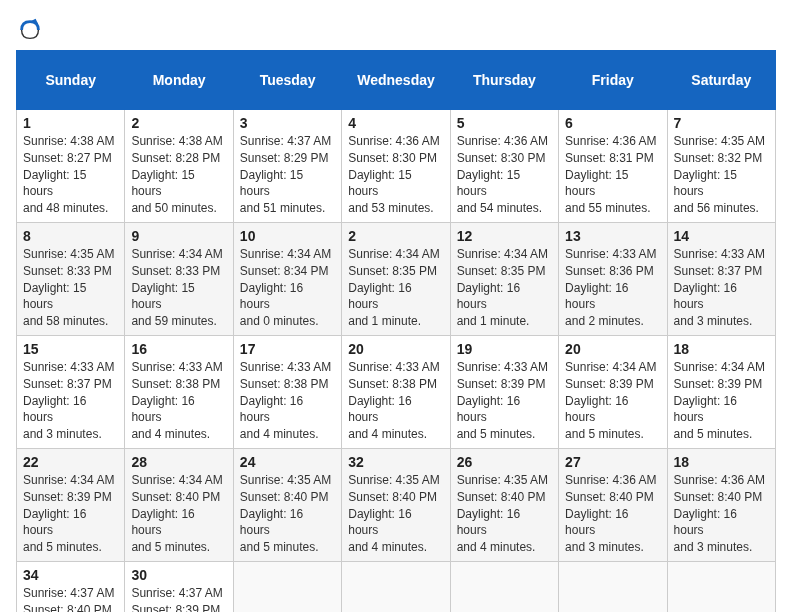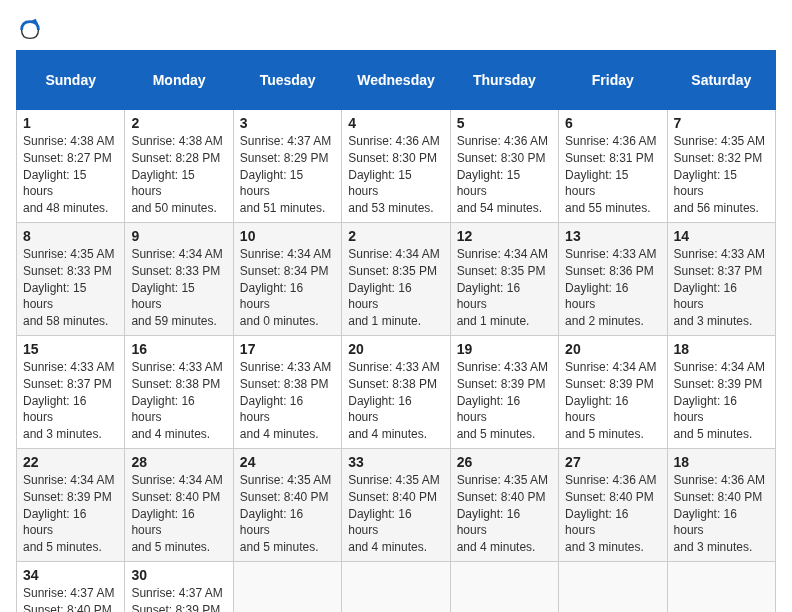--- a/index.html
+++ b/index.html
@@ -285,21 +285,21 @@
 and 5 minutes.</div>
         </td>
         <td>
           <span class="day-number">24</span>
           <div class="day-info" style="white-space: pre-line;">Sunrise: 4:35 AM
 Sunset: 8:40 PM
 Daylight: 16 hours
 and 5 minutes.</div>
         </td>
         <td>
-          <span class="day-number">33</span>
+          <span class="day-number">32</span>
           <div class="day-info" style="white-space: pre-line;">Sunrise: 4:35 AM
 Sunset: 8:40 PM
 Daylight: 16 hours
 and 4 minutes.</div>
         </td>
         <td>
           <span class="day-number">26</span>
           <div class="day-info" style="white-space: pre-line;">Sunrise: 4:35 AM
 Sunset: 8:40 PM
 Daylight: 16 hours

